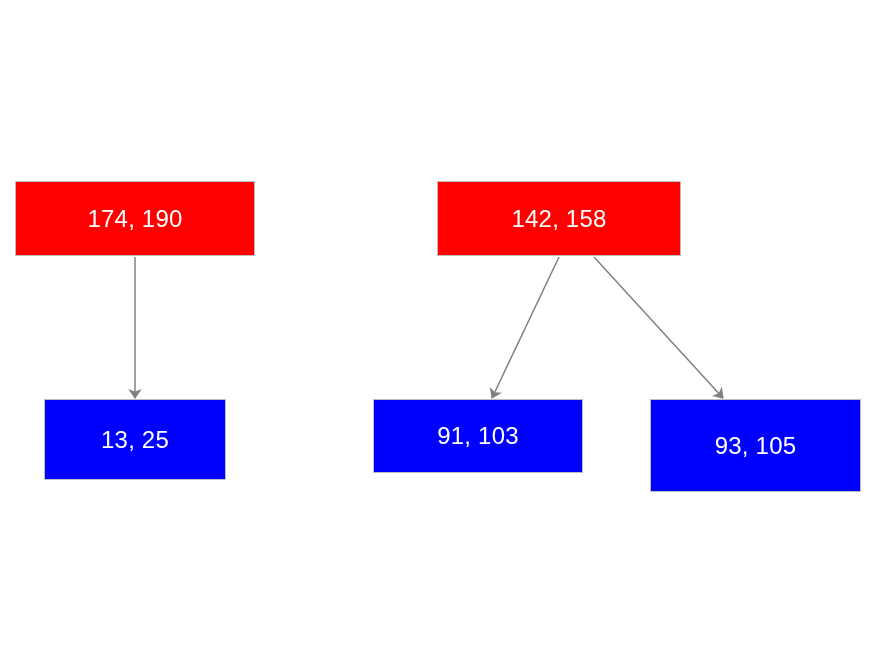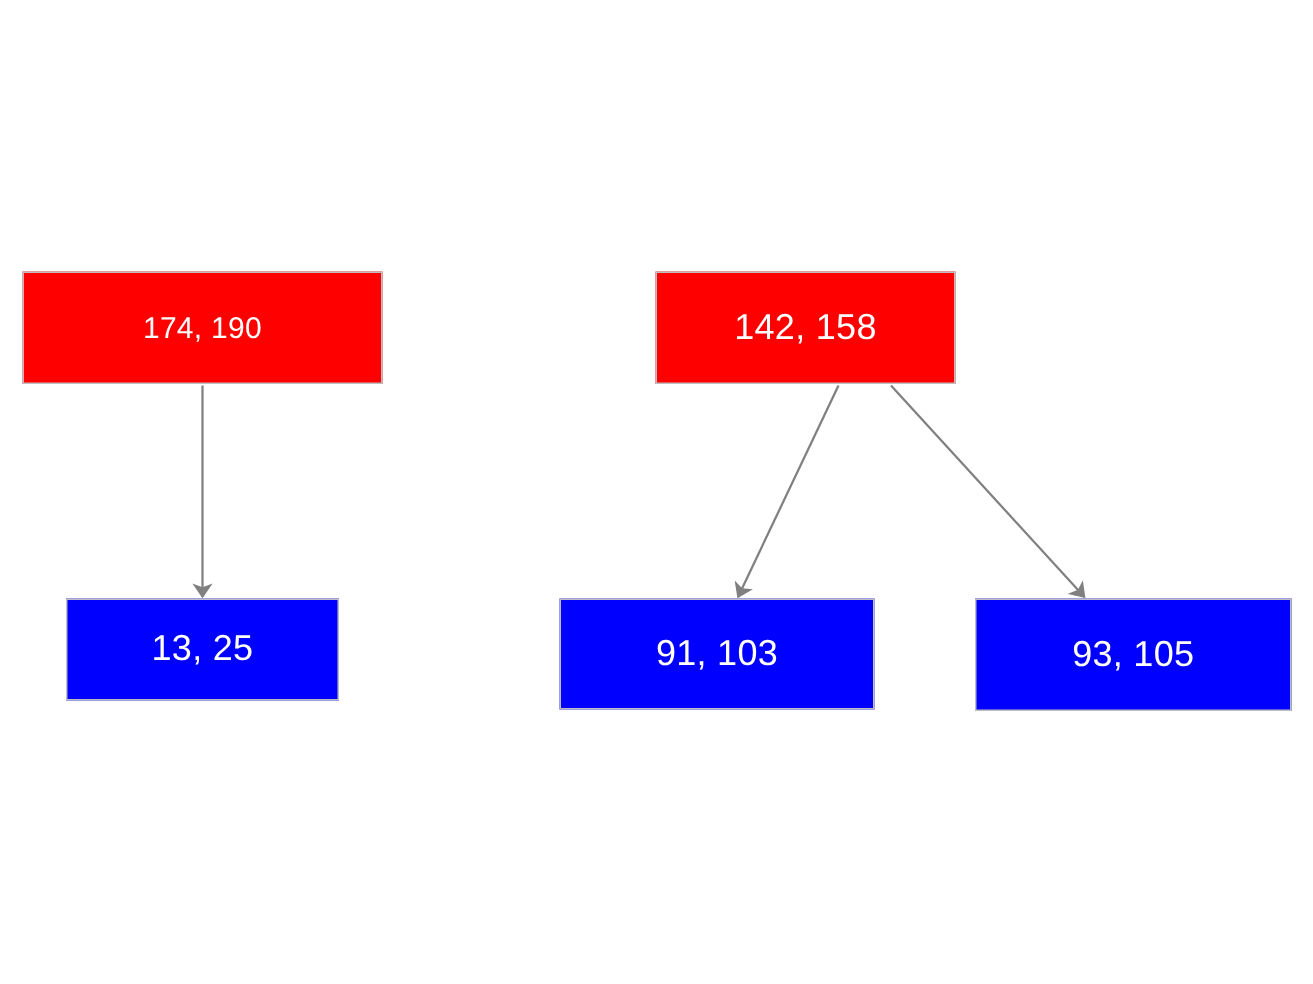--- a/index.html
+++ b/index.html
@@ -57,29 +57,29 @@
     </defs>
     <g id="edges-group">
         <line x1="135" y1="257" x2="135" y2="398" stroke="#808080" stroke-width="1.5" marker-end="url(#arrowhead)"></line>
         <line x1="559" y1="257" x2="492" y2="398" stroke="#808080" stroke-width="1.5" marker-end="url(#arrowhead)"></line>
         <line x1="594" y1="257" x2="723" y2="398" stroke="#808080" stroke-width="1.5" marker-end="url(#arrowhead)"></line>
       </g>
   </svg>
 
   <div id="nodes-layer">
       <div class="graph-node" style="left: 15px; top: 181px; width: 240px; height: 75px; background: rgb(255, 0, 0); border-color: rgb(190, 190, 190);">
-        <span class="node-label" style="color: rgb(255, 255, 255); font-size: 20px;">174, 190</span>
+        <span class="node-label" style="color: rgb(255, 255, 255); font-size: 24px;">174, 190</span>
       </div>
-      <div class="graph-node" style="left: 437px; top: 181px; width: 200px; height: 75px; background: rgb(255, 0, 0); border-color: rgb(190, 190, 190);">
+      <div class="graph-node" style="left: 437px; top: 181px; width: 244px; height: 75px; background: rgb(255, 0, 0); border-color: rgb(190, 190, 190);">
         <span class="node-label" style="color: rgb(255, 255, 255); font-size: 24px;">142, 158</span>
       </div>
-      <div class="graph-node" style="left: 44px; top: 399px; width: 182px; height: 68px; background: rgb(0, 0, 255); border-color: rgb(190, 190, 190);">
+      <div class="graph-node" style="left: 44px; top: 399px; width: 182px; height: 81px; background: rgb(0, 0, 255); border-color: rgb(190, 190, 190);">
         <span class="node-label" style="color: rgb(255, 255, 255); font-size: 24px;">13, 25</span>
       </div>
       <div class="graph-node" style="left: 373px; top: 399px; width: 210px; height: 74px; background: rgb(0, 0, 255); border-color: rgb(190, 190, 190);">
         <span class="node-label" style="color: rgb(255, 255, 255); font-size: 24px;">91, 103</span>
       </div>
-      <div class="graph-node" style="left: 650px; top: 399px; width: 211px; height: 75px; background: rgb(0, 0, 255); border-color: rgb(190, 190, 190);">
+      <div class="graph-node" style="left: 650px; top: 399px; width: 211px; height: 93px; background: rgb(0, 0, 255); border-color: rgb(190, 190, 190);">
         <span class="node-label" style="color: rgb(255, 255, 255); font-size: 24px;">93, 105</span>
       </div>
     </div>
 
 </div>
 
 </body></html>

